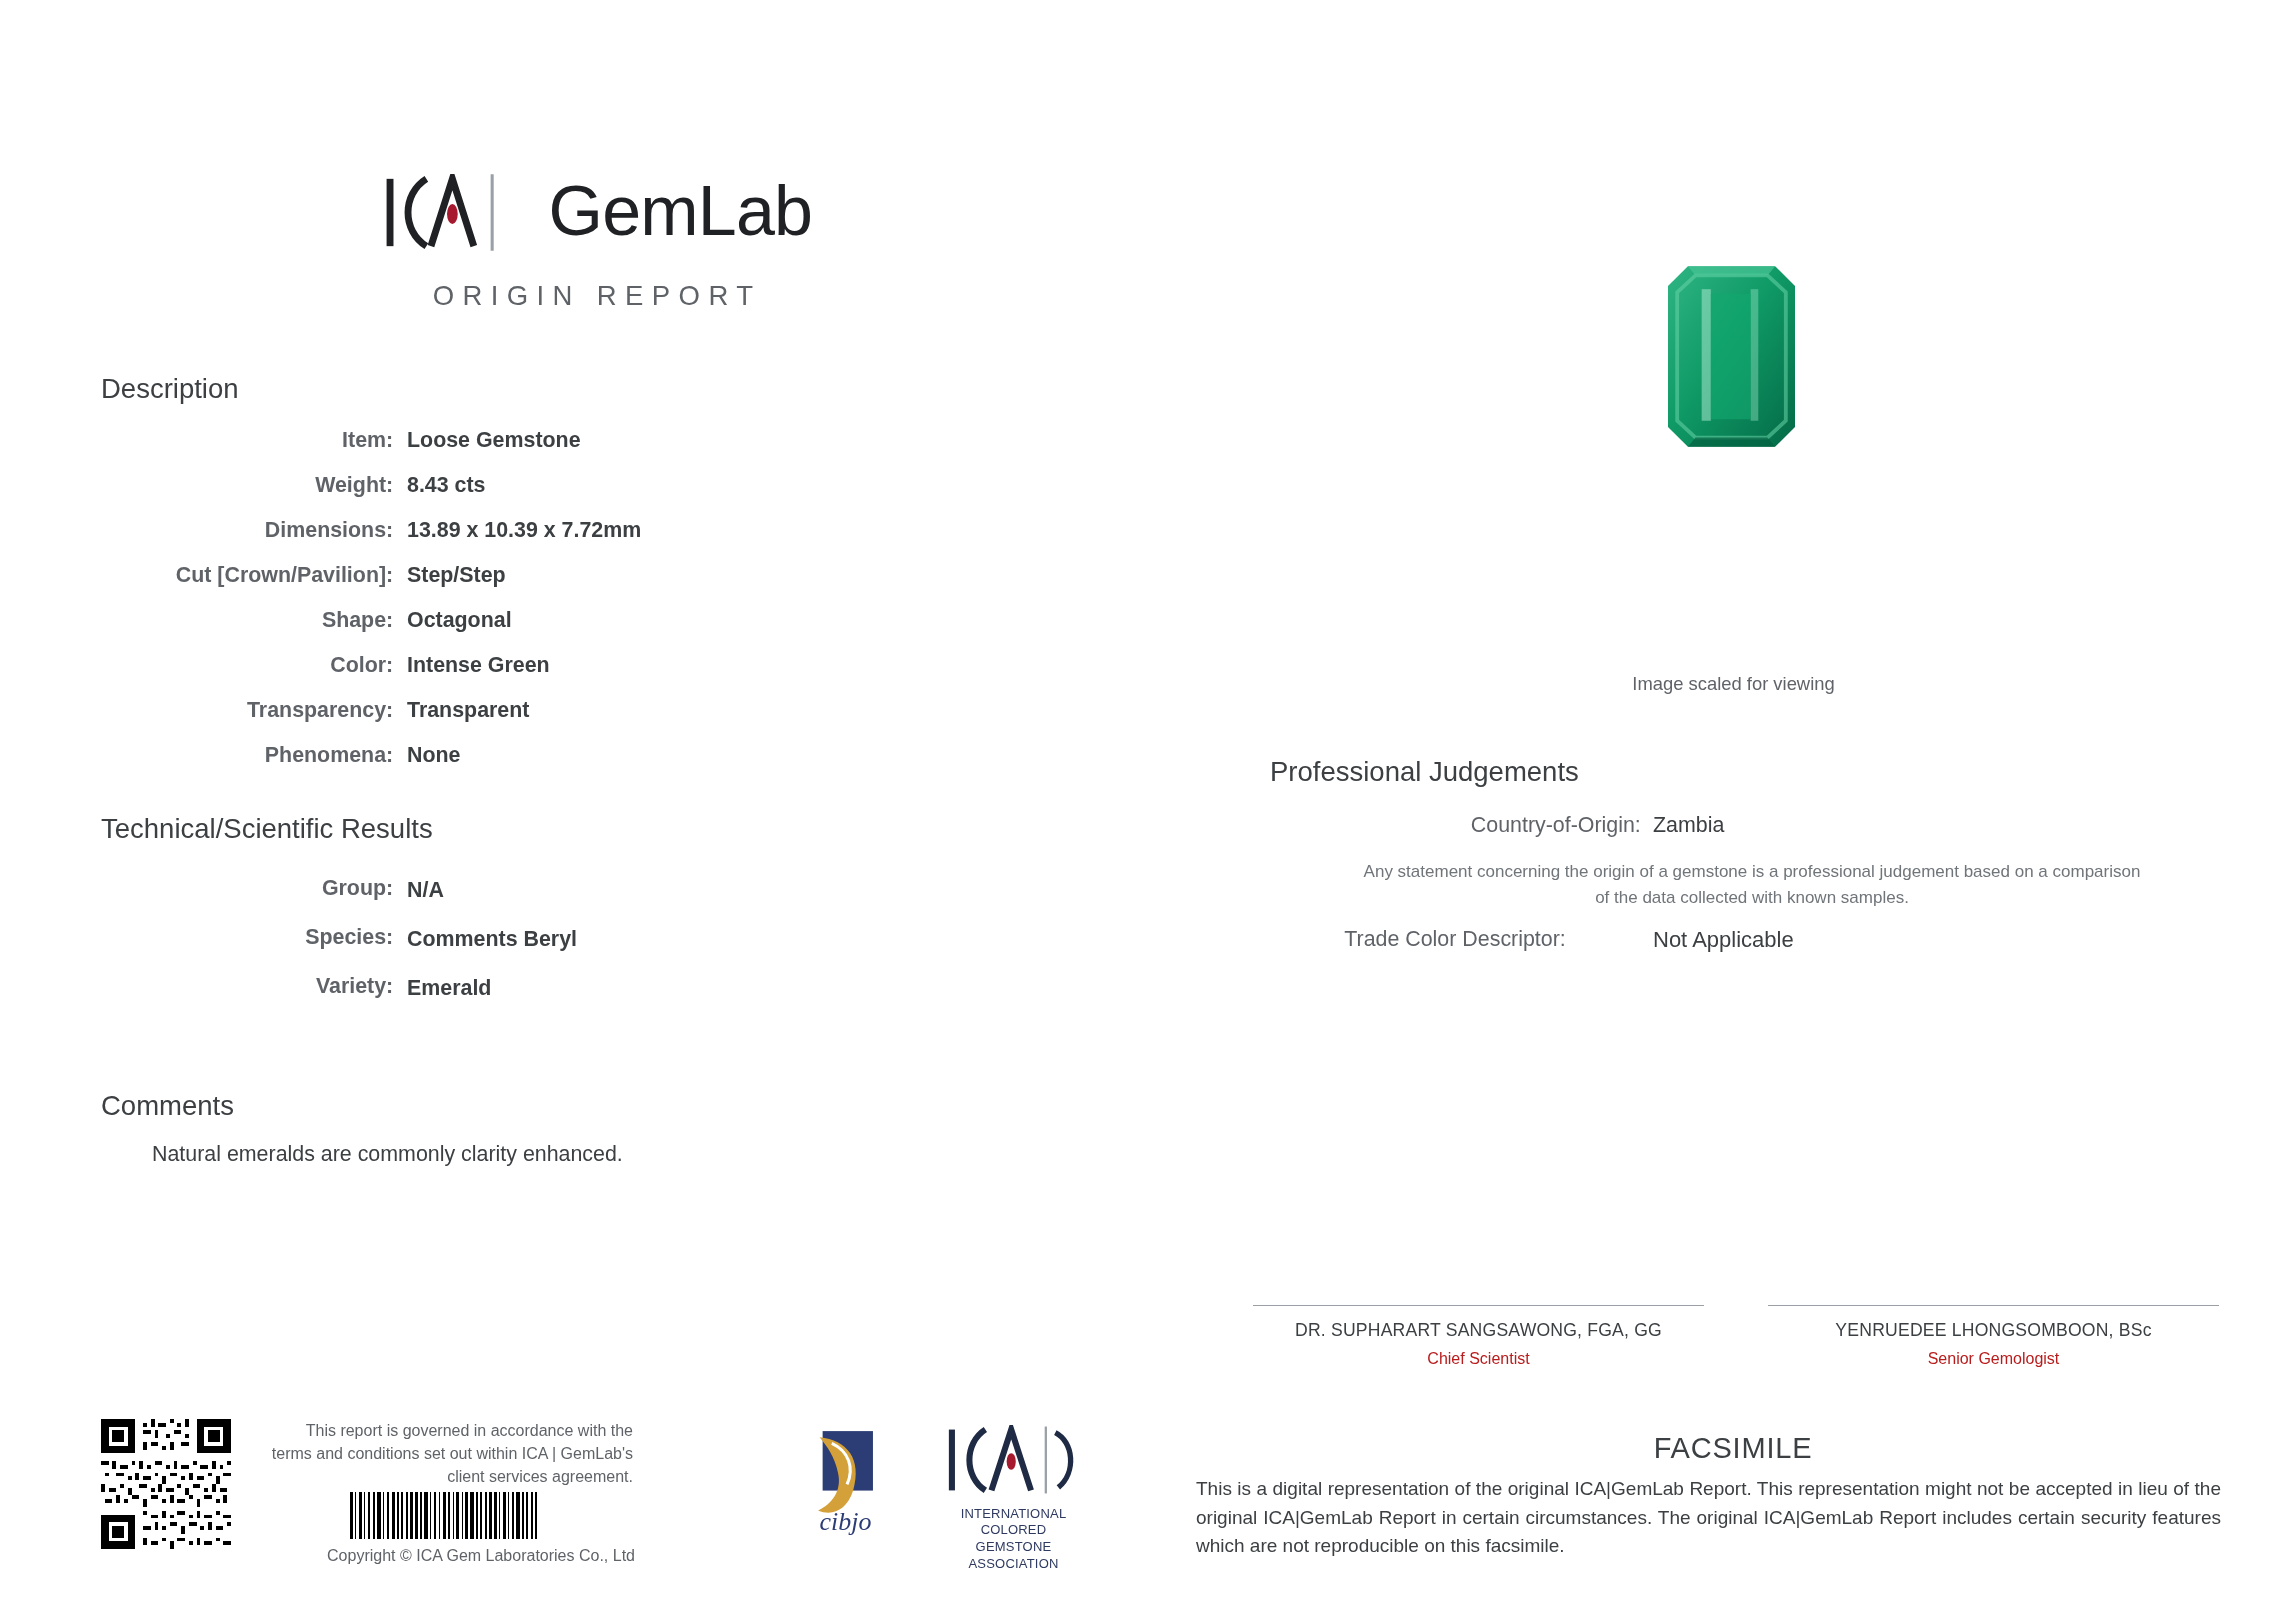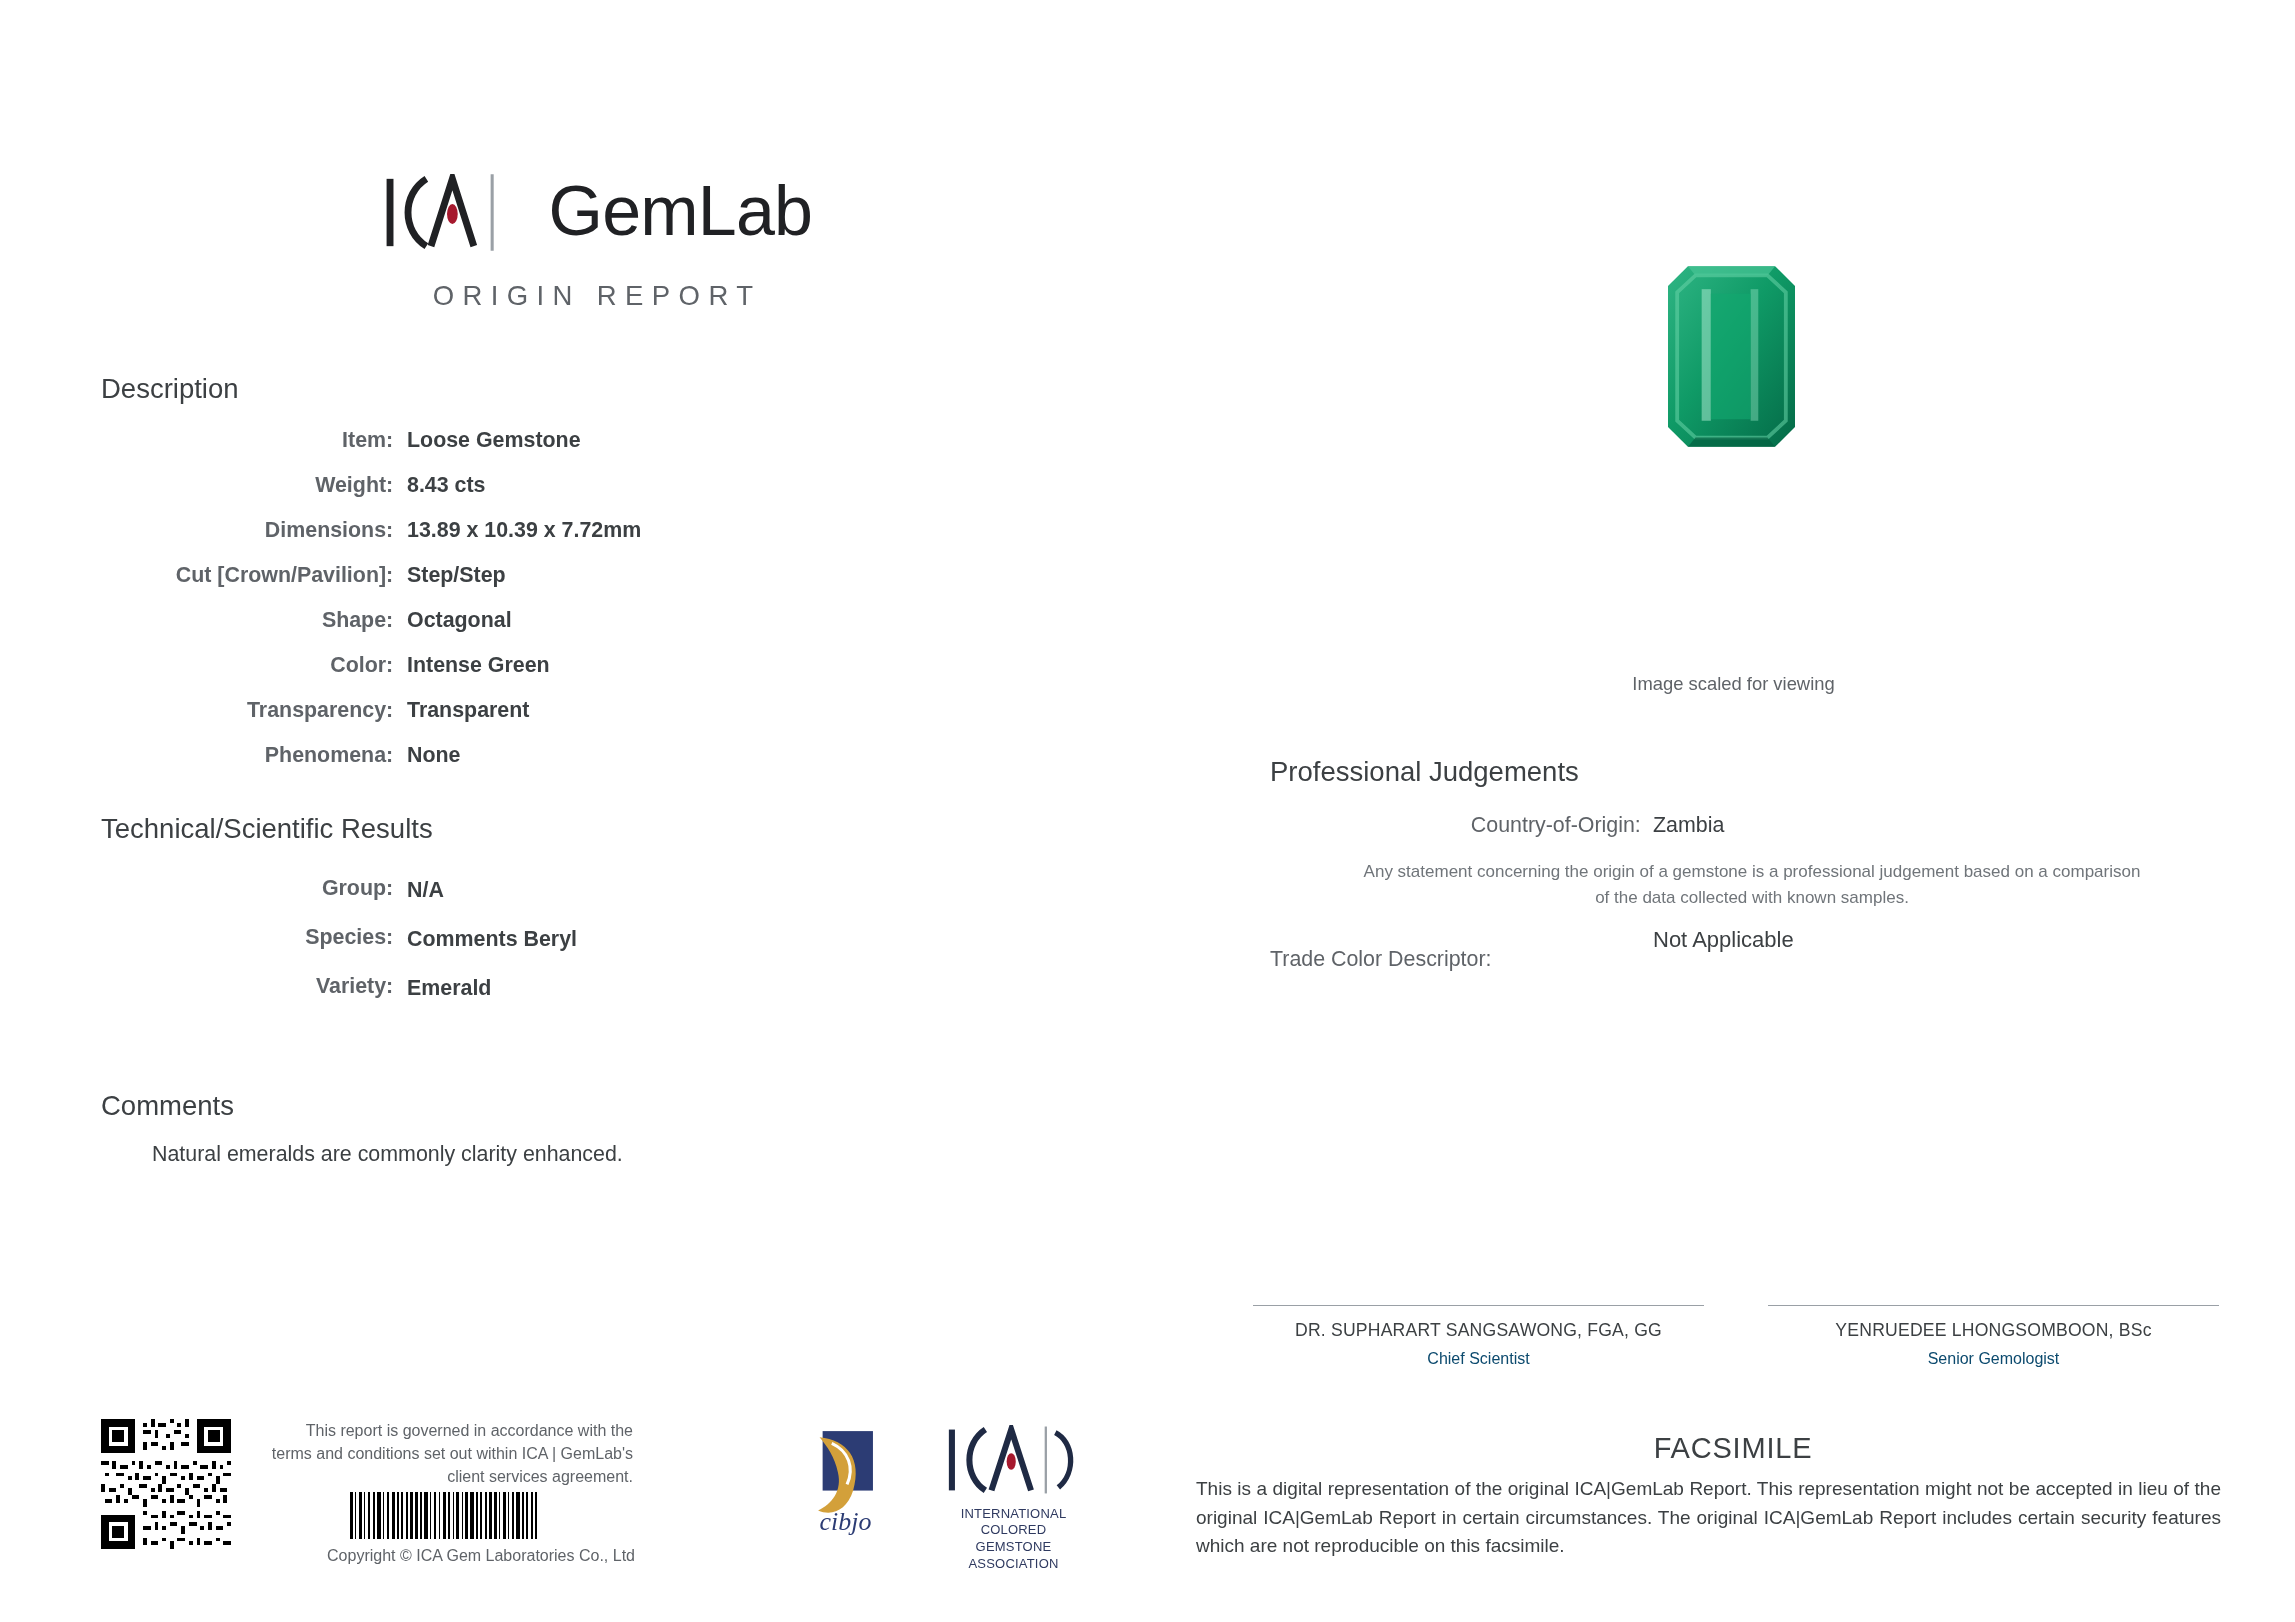--- a/index.html
+++ b/index.html
@@ -55,28 +55,28 @@
   .gem-box { position: absolute; left: 1668px; top: 266px; width: 127px; height: 181px; }
   .gem-caption { position: absolute; left: 1523px; top: 673px; width: 421px; text-align: center; font-size: 18.4px; color: #5f6368; }
 
   
   #prof-kv { position: absolute; left: 1270px; top: 813px; width: 964px; font-size: 21.4px; }
   #prof-kv .row { display: flex; }
   #prof-kv .lbl { width: 383px; text-align: right; padding-right: 12.2px; color: #5f6368; }
   #prof-kv .val { color: #3c4043; }
   .origin-note { position: absolute; left: 1362px; top: 859px; width: 780px; text-align: center; font-size: 17px; color: #70757a; line-height: 1.5; }
   #trade-row { position: absolute; left: 1270px; top: 927px; width: 964px; font-size: 21.4px; display: flex; }
-  #trade-row .lbl { width: 383px; text-align: left; padding-right: 13px; color: #5f6368; margin-top: 20px; }
+  #trade-row .lbl { width: 383px; text-align: center; padding-right: 13px; color: #5f6368; }
   #trade-row .val { color: #3c4043; font-size: 22px; }
 
   
   .sig { position: absolute; top: 1305px; width: 451px; }
   .sig .line { border-top: 1.1px solid #9aa0a6; }
   .sig .name { text-align: center; font-size: 17.6px; color: #3c4043; margin-top: 13.8px; letter-spacing: 0.2px; }
-  .sig .role { text-align: center; font-size: 16px; color: #0c4a6e; margin-top: 9.2px; }
+  .sig .role { text-align: center; font-size: 16px; color: #b91c1c; margin-top: 9.2px; }
   #sig1 { left: 1253px; }
   #sig2 { left: 1768px; }
 
   
   #facsimile-title { position: absolute; left: 1224px; top: 1432px; width: 1018px; text-align: center; font-size: 29px; letter-spacing: 0.8px; color: #3c4043; }
   #facsimile-body { position: absolute; left: 1196px; top: 1475px; width: 1025px; font-size: 19px; line-height: 1.5; color: #3c4043; text-align: justify; }
 
   
   .qr { position: absolute; left: 101px; top: 1419px; width: 130px; height: 130px; }
   .legal { position: absolute; left: 266px; top: 1419px; width: 367px; font-size: 16px; color: #5f6368; line-height: 1.45; text-align: right; }

